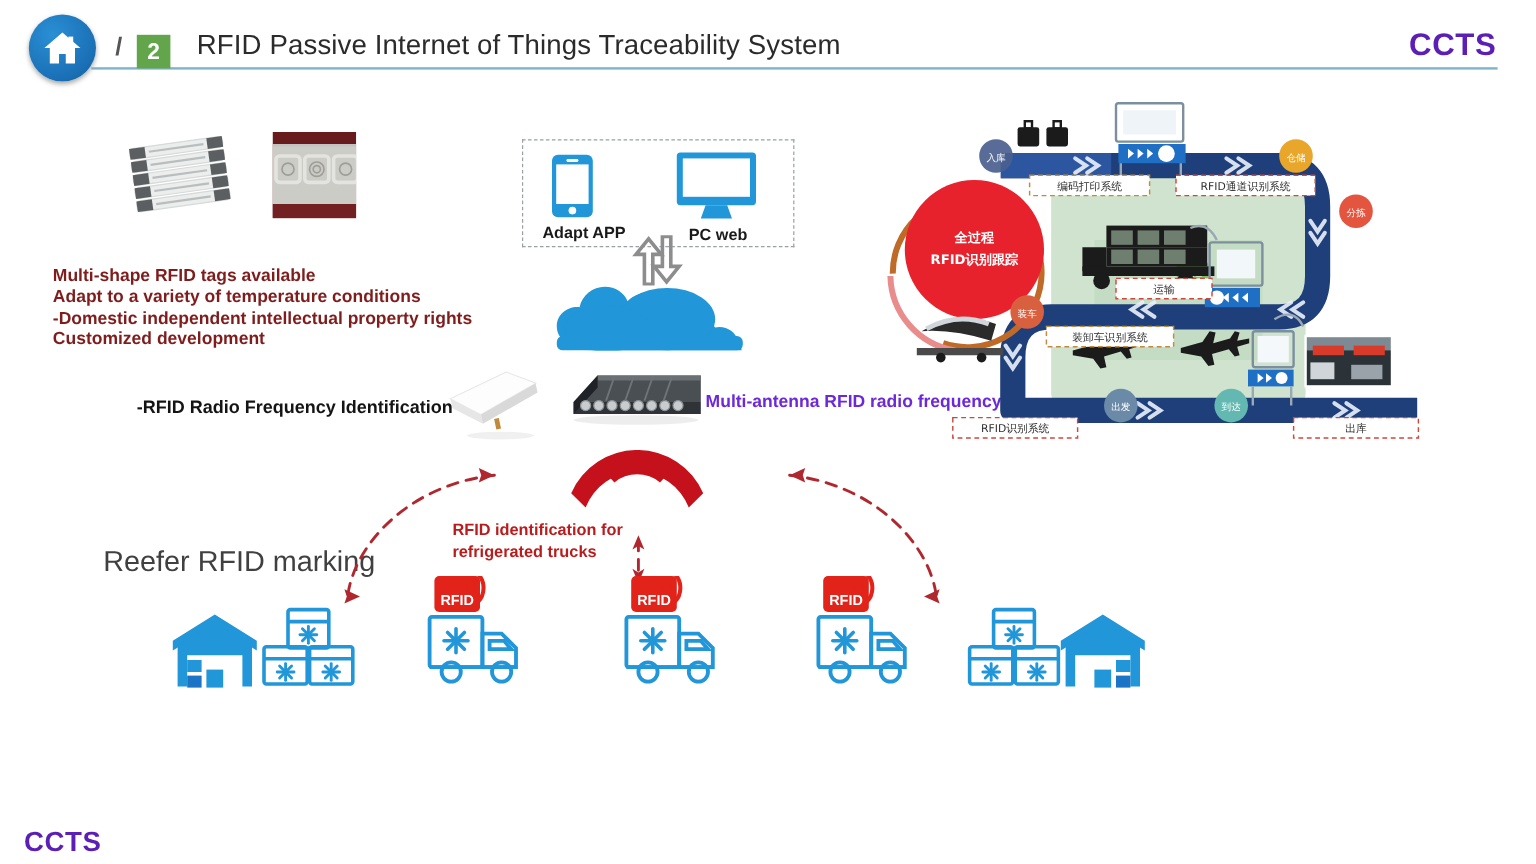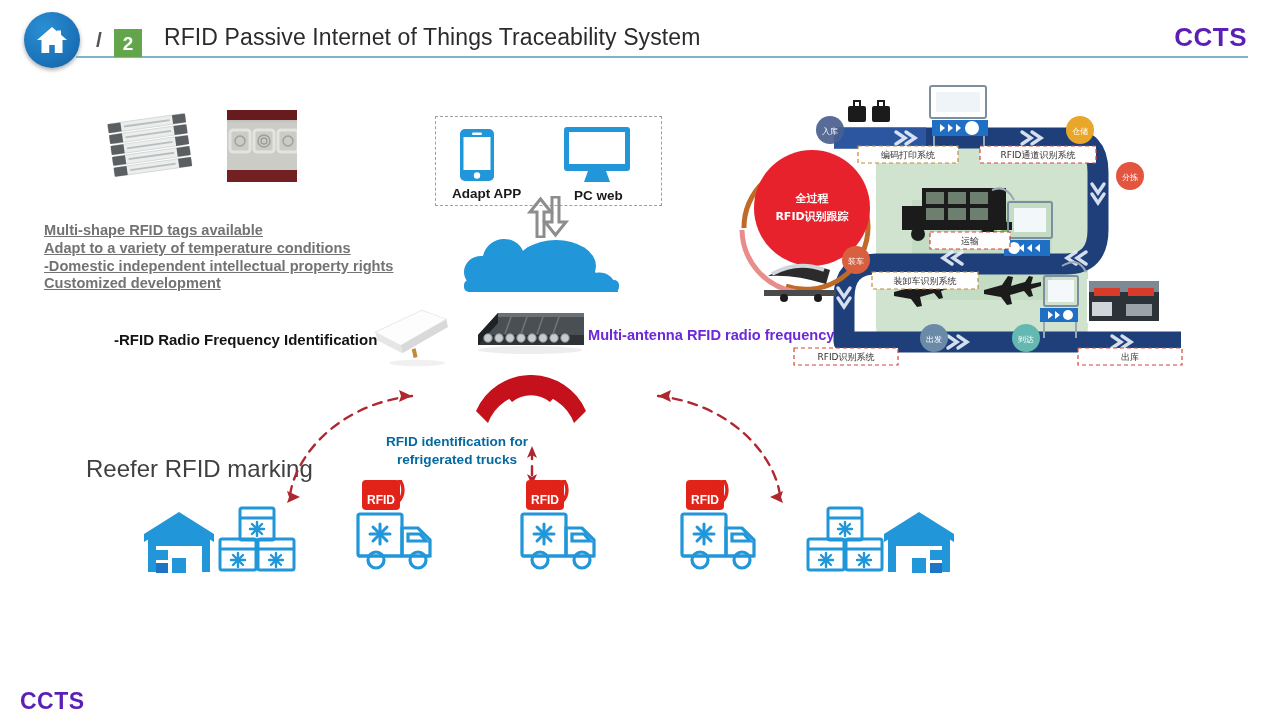--- a/index.html
+++ b/index.html
@@ -43,30 +43,30 @@
     left:435px;top:116px;width:225px;height:88px;border:1px dashed #9aa0a6;
   }
   #phone-icon{left:459px;top:128px;}
   #pc-icon{left:563px;top:126px;}
   #label-phone{left:452px;top:186px;font-size:13.5px;font-weight:bold;color:#1a1a1a;}
   #label-pc{left:574px;top:188px;font-size:13.5px;font-weight:bold;color:#1a1a1a;}
   #sync-arrows{left:524px;top:196px;}
   #cloud{left:460px;top:236px;}
 
   
-  #bullets{left:44px;top:222px;font-size:14.6px;font-weight:bold;color:#737373;line-height:17.8px;white-space:nowrap;text-decoration:underline;}
+  #bullets{left:44px;top:222px;font-size:14.6px;font-weight:bold;color:#7f1d1d;line-height:17.8px;white-space:nowrap;}
   #label-rfid-rf{left:114px;top:331px;font-size:15px;font-weight:bold;color:#141414;white-space:nowrap;}
   #label-multi-antenna{left:588px;top:327px;font-size:14.6px;font-weight:bold;color:#6d28d9;white-space:nowrap;}
   #antenna-img{left:365px;top:305px;width:92px;height:62px;}
   #reader-img{left:472px;top:305px;width:116px;height:53px;}
 
   
   #reefer-title{left:86px;top:455px;font-size:24px;color:#404040;white-space:nowrap;}
   #fan-icon{left:466px;top:375px;}
-  #label-reefer-ident{left:377px;top:433px;font-size:13.6px;font-weight:bold;color:#0369a1;line-height:18px;text-align:center;width:160px;}
+  #label-reefer-ident{left:377px;top:433px;font-size:13.6px;font-weight:bold;color:#b91c1c;line-height:18px;width:160px;}
   #dashed-arrows{left:270px;top:380px;}
 
   .node{position:absolute;}
 
   
   #flow{left:726px;top:80px;width:470px;height:292px;}
 </style>
 </head>
 <body>
 

